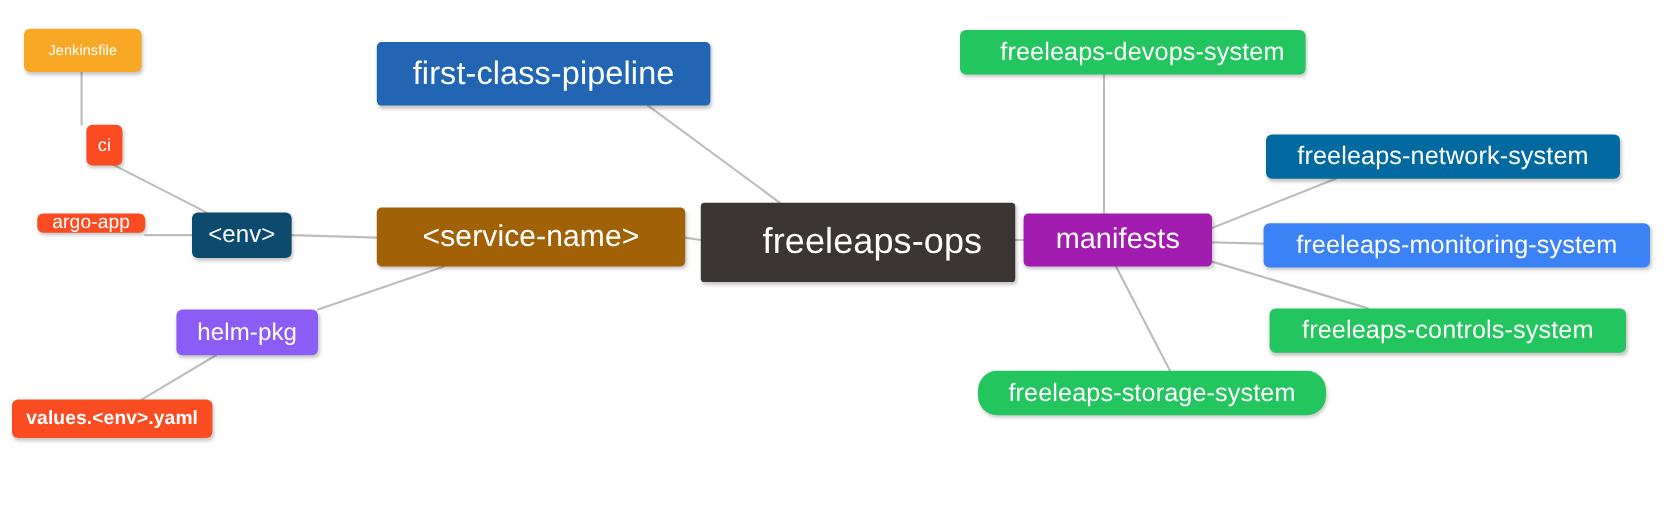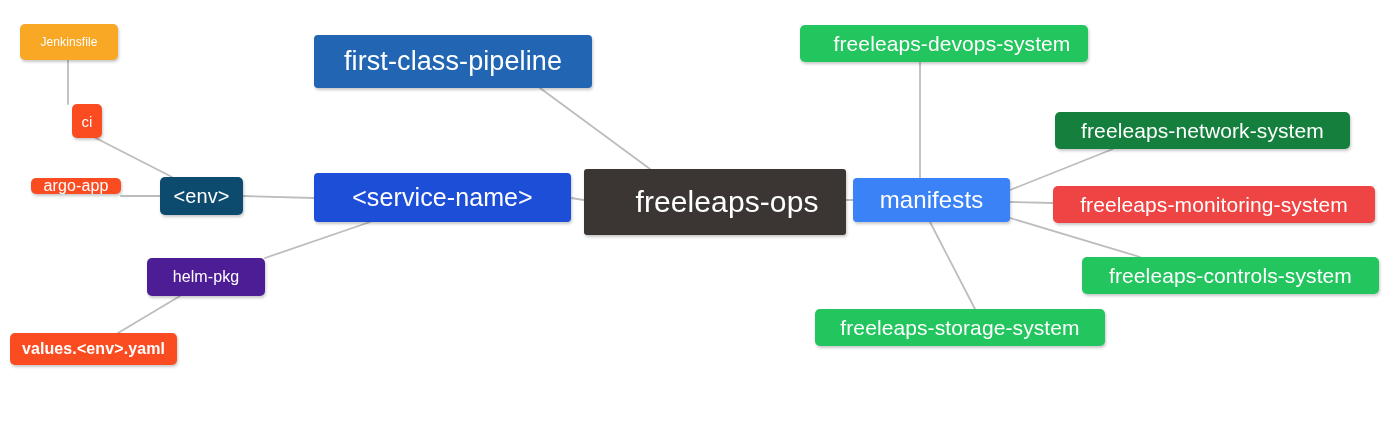--- a/index.html
+++ b/index.html
@@ -59,28 +59,28 @@
       <line x1="121" y1="196" x2="160" y2="196" stroke="#bdbdbd" stroke-width="1.8" stroke-linecap="round"></line>
       <line x1="118" y1="333" x2="180" y2="296" stroke="#bdbdbd" stroke-width="1.8" stroke-linecap="round"></line>
       <line x1="920" y1="178" x2="920" y2="62" stroke="#bdbdbd" stroke-width="1.8" stroke-linecap="round"></line>
       <line x1="1010" y1="190" x2="1113" y2="149" stroke="#bdbdbd" stroke-width="1.8" stroke-linecap="round"></line>
       <line x1="1010" y1="202" x2="1053" y2="203" stroke="#bdbdbd" stroke-width="1.8" stroke-linecap="round"></line>
       <line x1="1010" y1="218" x2="1140" y2="257" stroke="#bdbdbd" stroke-width="1.8" stroke-linecap="round"></line>
       <line x1="930" y1="222" x2="975" y2="309" stroke="#bdbdbd" stroke-width="1.8" stroke-linecap="round"></line>
     </svg>
   <div id="node-layer">
       <div class="node level0 root" style="left: 584px; top: 169px; width: 262px; height: 66px; background: rgb(59, 54, 51); font-size: 30px;">freeleaps-ops</div>
-      <div class="node level1" style="left: 314px; top: 173px; width: 257px; height: 49px; background: #1d4ed8; font-size: 25px;">&lt;service-name&gt;</div>
-      <div class="node level1" style="left: 853px; top: 178px; width: 157px; height: 44px; background: #3b82f6; font-size: 24px;">manifests</div>
+      <div class="node level1" style="left: 314px; top: 173px; width: 257px; height: 49px; background: #a16207; font-size: 25px;">&lt;service-name&gt;</div>
+      <div class="node level1" style="left: 853px; top: 178px; width: 157px; height: 44px; background: #a21caf; font-size: 24px;">manifests</div>
       <div class="node level1" style="left: 314px; top: 35px; width: 278px; height: 53px; background: rgb(34, 102, 179); font-size: 27px;">first-class-pipeline</div>
       <div class="node level2" style="left: 160px; top: 177px; width: 83px; height: 38px; background: #0c4a6e; font-size: 20px;">&lt;env&gt;</div>
-      <div class="node level2" style="left: 147px; top: 258px; width: 118px; height: 38px; background: #4c1d95; font-size: 16px;">helm-pkg</div>
+      <div class="node level2" style="left: 147px; top: 258px; width: 118px; height: 38px; background: #8b5cf6; font-size: 20px;">helm-pkg</div>
       <div class="node level3" style="left: 54px; top: 104px; width: 30px; height: 34px; background: rgb(251, 75, 33); font-size: 15px; margin-left: 18px;">ci</div>
       <div class="node level3" style="left: 31px; top: 178px; width: 90px; height: 16px; background: rgb(251, 75, 33); font-size: 16px;">argo-app</div>
       <div class="node level3" style="left: 10px; top: 333px; width: 167px; height: 32px; background: rgb(251, 75, 33); font-size: 16px; font-weight: bold;">values.&lt;env&gt;.yaml</div>
       <div class="node level3" style="left: 20px; top: 24px; width: 98px; height: 36px; background: rgb(249, 168, 37); font-size: 12px;">Jenkinsfile</div>
       <div class="node level2" style="left: 800px; top: 25px; width: 288px; height: 37px; background: rgb(34, 197, 94); font-size: 21px; padding-left: 16px;">freeleaps-devops-system</div>
-      <div class="node level2" style="left: 1055px; top: 112px; width: 295px; height: 37px; background: #15803d; font-size: 21px;">freeleaps-network-system</div>
-      <div class="node level2" style="left: 1053px; top: 186px; width: 322px; height: 37px; background: #ef4444; font-size: 21px;">freeleaps-monitoring-system</div>
-      <div class="node level2" style="left: 1082px; top: 257px; width: 297px; height: 37px; background: rgb(34, 197, 94); font-size: 21px;">freeleaps-controls-system</div>
-      <div class="node level2" style="left: 815px; top: 309px; width: 290px; height: 37px; background: rgb(34, 197, 94); font-size: 21px;">freeleaps-storage-system</div>
+      <div class="node level2" style="left: 1055px; top: 112px; width: 295px; height: 37px; background: #0369a1; font-size: 21px;">freeleaps-network-system</div>
+      <div class="node level2" style="left: 1053px; top: 186px; width: 322px; height: 37px; background: #3b82f6; font-size: 21px;">freeleaps-monitoring-system</div>
+      <div class="node level2" style="left: 1058px; top: 257px; width: 297px; height: 37px; background: rgb(34, 197, 94); font-size: 21px;">freeleaps-controls-system</div>
+      <div class="node level2" style="left: 815px; top: 309px; width: 290px; height: 37px; background: rgb(34, 197, 94); font-size: 21px; border-radius: 16px;">freeleaps-storage-system</div>
     </div>
 </div>
 
 </body></html>

